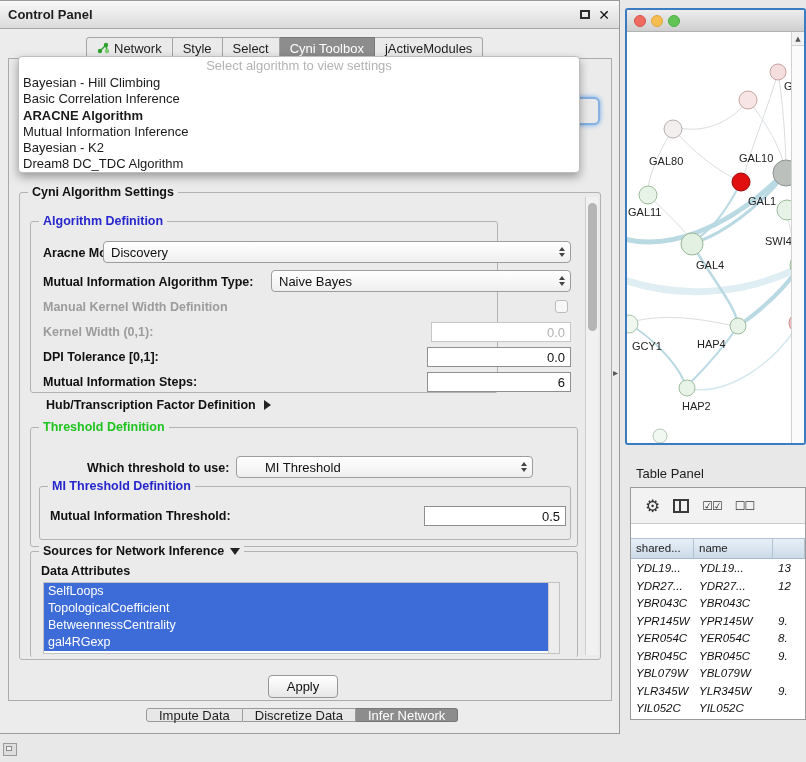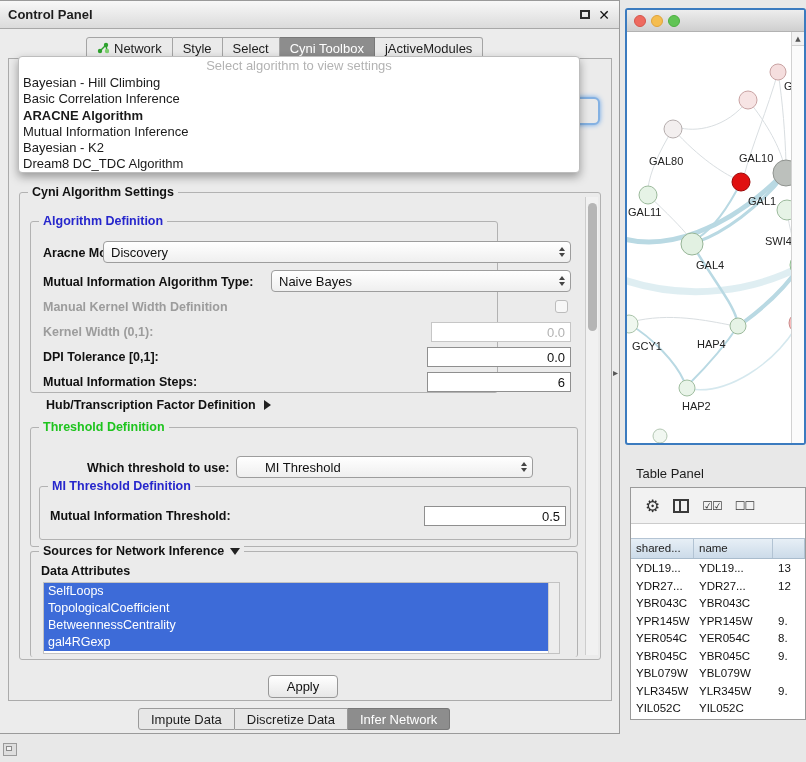--- a/index.html
+++ b/index.html
@@ -57,21 +57,21 @@
   .attr-item { height:17px; line-height:17px; font-size:12.5px; padding-left:4px; color:#111; white-space:nowrap; }
   .attr-item.selected { color:#fff; }
   .list-scroll { position:absolute; right:0; top:0; bottom:0; width:11px; background:#ededed; border-left:1px solid #cfcfcf; }
 
   .hub-row { position:absolute; display:flex; align-items:center; gap:8px; font-weight:bold; font-size:12.5px; color:#111; }
   .tri-right { width:0; height:0; border-top:5px solid transparent; border-bottom:5px solid transparent; border-left:7px solid #222; }
   .tri-dn-big { width:0; height:0; border-left:5px solid transparent; border-right:5px solid transparent; border-top:7px solid #222; display:inline-block; }
 
   .apply-btn { position:absolute; left:268px; top:674px; width:70px; height:23px; background:linear-gradient(#ffffff,#e7e7e7); border:1px solid #979797; border-radius:4px; font-size:13px; color:#111; display:flex; align-items:center; justify-content:center; font-family:inherit; }
 
-  .bottom-tabs { position:absolute; left:138px; top:707px; display:flex; height:22px; }
+  .bottom-tabs { position:absolute; left:146px; top:707px; display:flex; height:14px; }
   .b-tab { border:1px solid #9a9a9a; border-left:none; background:#e7e7e7; padding:0 12px; display:flex; align-items:center; font-size:13px; color:#1d1d1d; }
   .b-tab:first-child { border-left:1px solid #9a9a9a; border-radius:3px 0 0 3px; }
   .b-tab:last-child { border-radius:0 3px 3px 0; }
   .b-tab.selected { background:#8d8d8d; color:#fff; border-color:#787878; }
 
   .splitter-arrow { position:absolute; left:613px; top:367px; font-size:10px; color:#555; }
 
   
   .net-win { position:absolute; left:625px; top:8px; width:181px; height:437px; border:2px solid #3b7bbf; border-radius:3px; background:#fff; overflow:hidden; }
   .net-titlebar { position:absolute; left:0; top:0; right:0; height:22px; background:linear-gradient(#ededed,#cfcfcf); border-bottom:1px solid #b2b2b2; display:flex; align-items:center; gap:8px; padding-left:7px; }
@@ -83,21 +83,21 @@
   
   .table-panel-label { position:absolute; left:636px; top:466px; font-size:13px; color:#1d1d1d; }
   .tbl-win { position:absolute; left:630px; top:487px; width:176px; height:233px; border:1px solid #9a9a9a; background:#fff; overflow:hidden; }
   .tbl-toolbar { position:absolute; left:0; top:0; right:0; height:36px; background:#f2f2f2; border-bottom:1px solid #cccccc; display:flex; align-items:center; gap:13px; padding-left:14px; }
   .gear { font-size:17px; color:#333; }
   .cols-icon { width:16px; height:14px; border:2px solid #3a3a3a; display:inline-flex; }
   .cols-icon i { width:50%; border-right:2px solid #3a3a3a; }
   .chk-pair { font-size:12px; color:#3a3a3a; letter-spacing:-1px; }
   .tbl-header { position:absolute; left:0; top:50px; right:0; height:21px; display:flex; background:linear-gradient(#e7eff6,#ccdbe9); border-top:1px solid #b4c4d4; border-bottom:1px solid #a9bccd; font-size:11.5px; color:#222; }
   .th-cell { border-right:1px solid #b2c3d3; padding:3px 5px; white-space:nowrap; overflow:hidden; }
-  .tbl-body { position:absolute; left:0; top:72px; right:0; bottom:0; overflow:hidden; }
+  .tbl-body { position:absolute; left:0; top:72px; right:0; bottom:0; overflow:hidden;font-style:italic; }
   .t-row { display:flex; height:17.5px; font-size:11.5px; color:#111; }
   .t-cell { padding:2px 5px; white-space:nowrap; overflow:hidden; }
   .c0 { width:63px; } .c1 { width:79px; } .c2 { flex:1; }
 
   .corner-icon { position:absolute; left:3px; top:743px; width:14px; height:13px; border:1px solid #9a9a9a; background:#dedede; }
   .corner-icon i { display:block; width:6px; height:5px; margin:2px; border:1px solid #8a8a8a; background:#f2f2f2; }
 </style>
 </head>
 <body>
 

